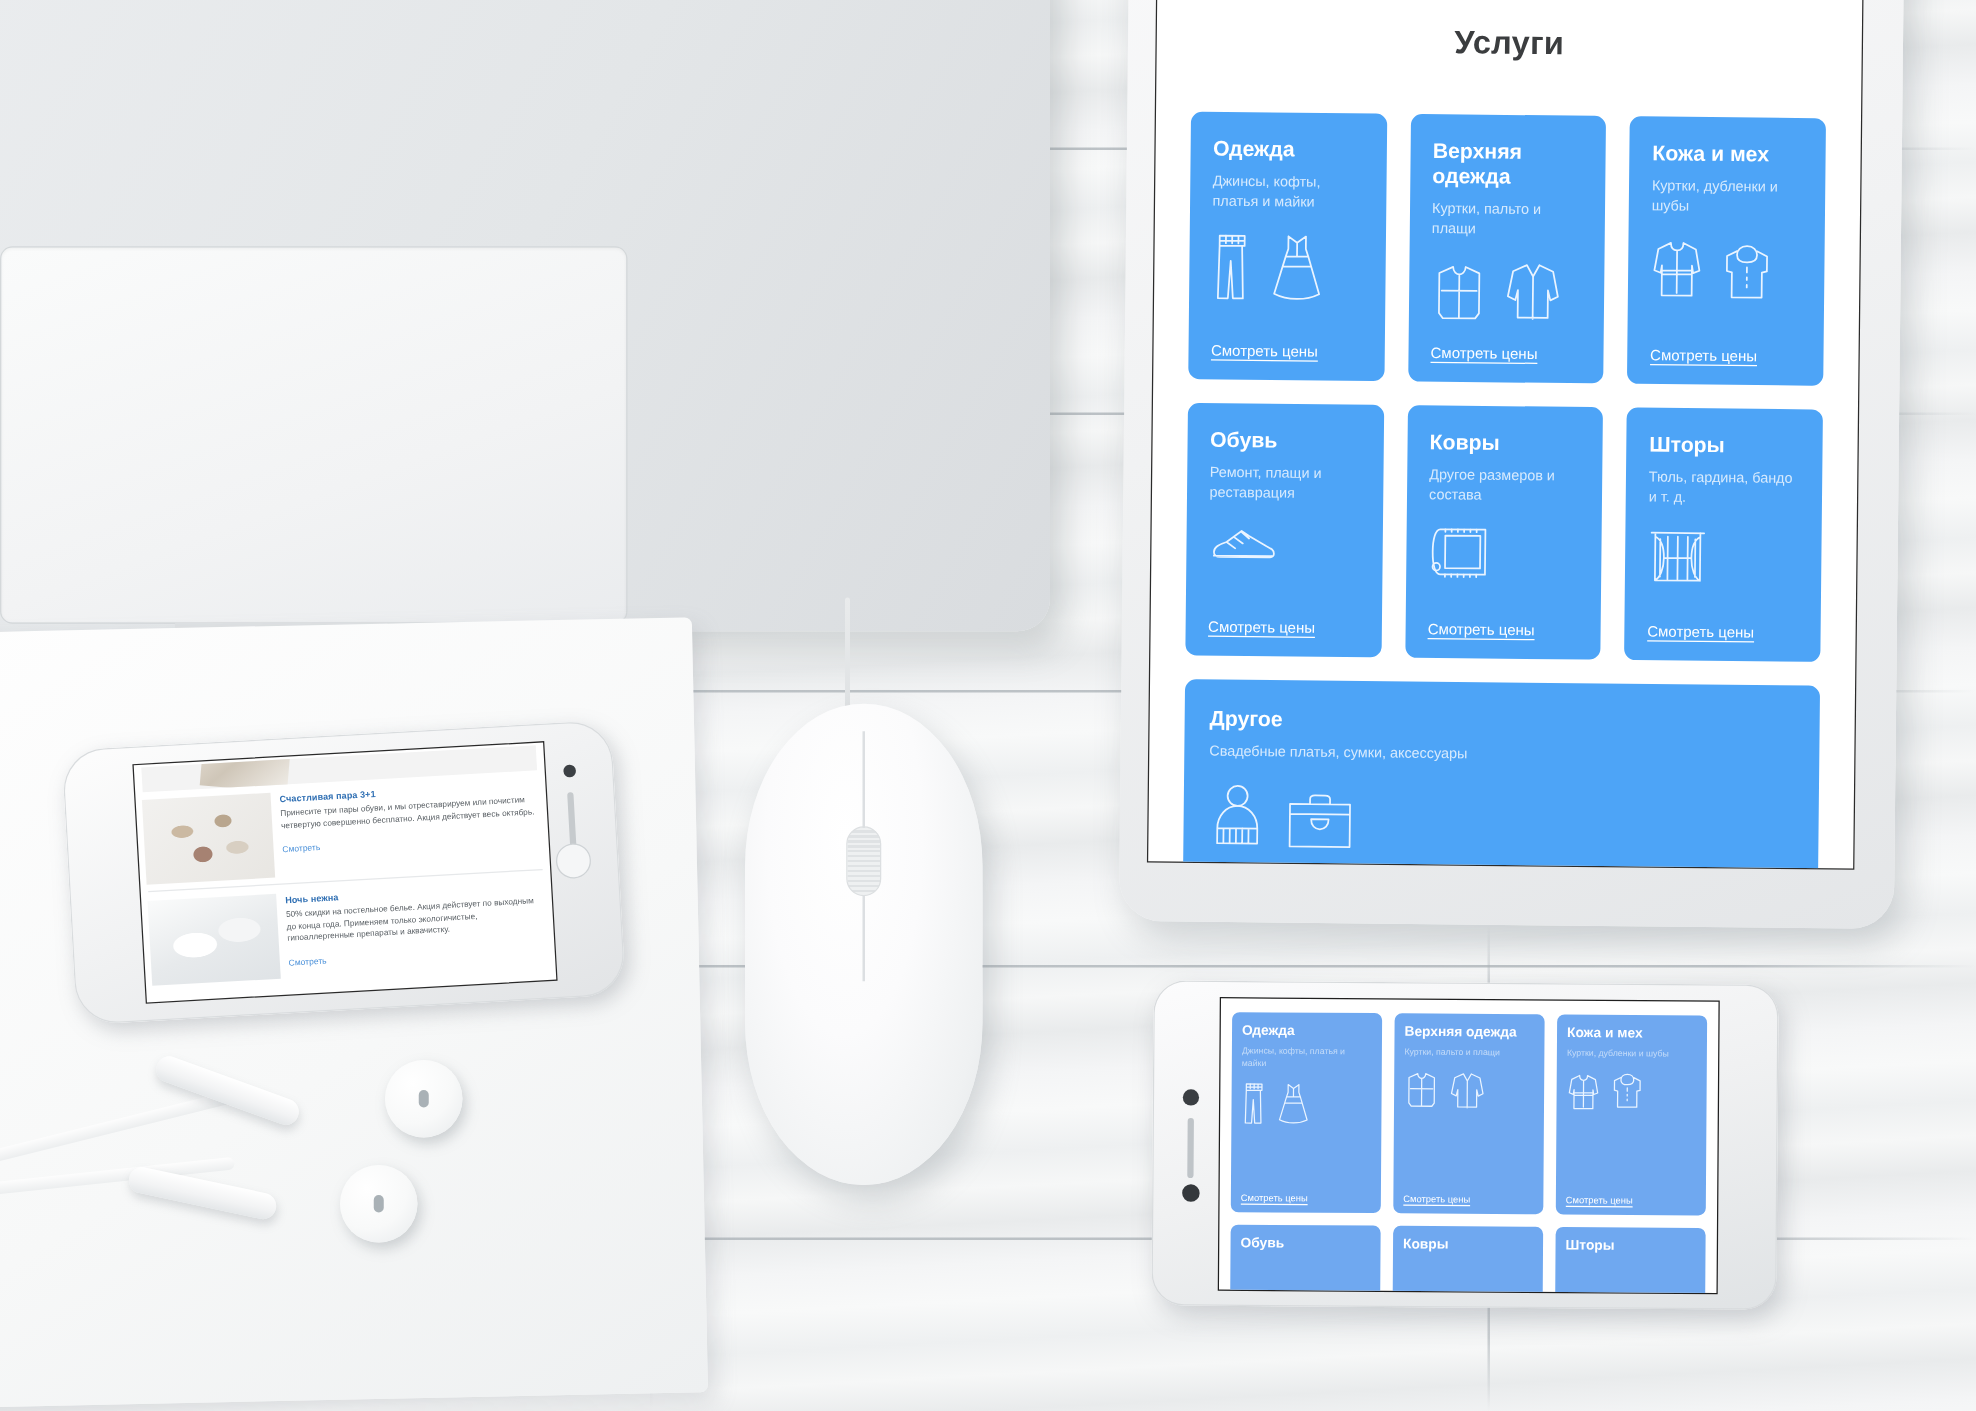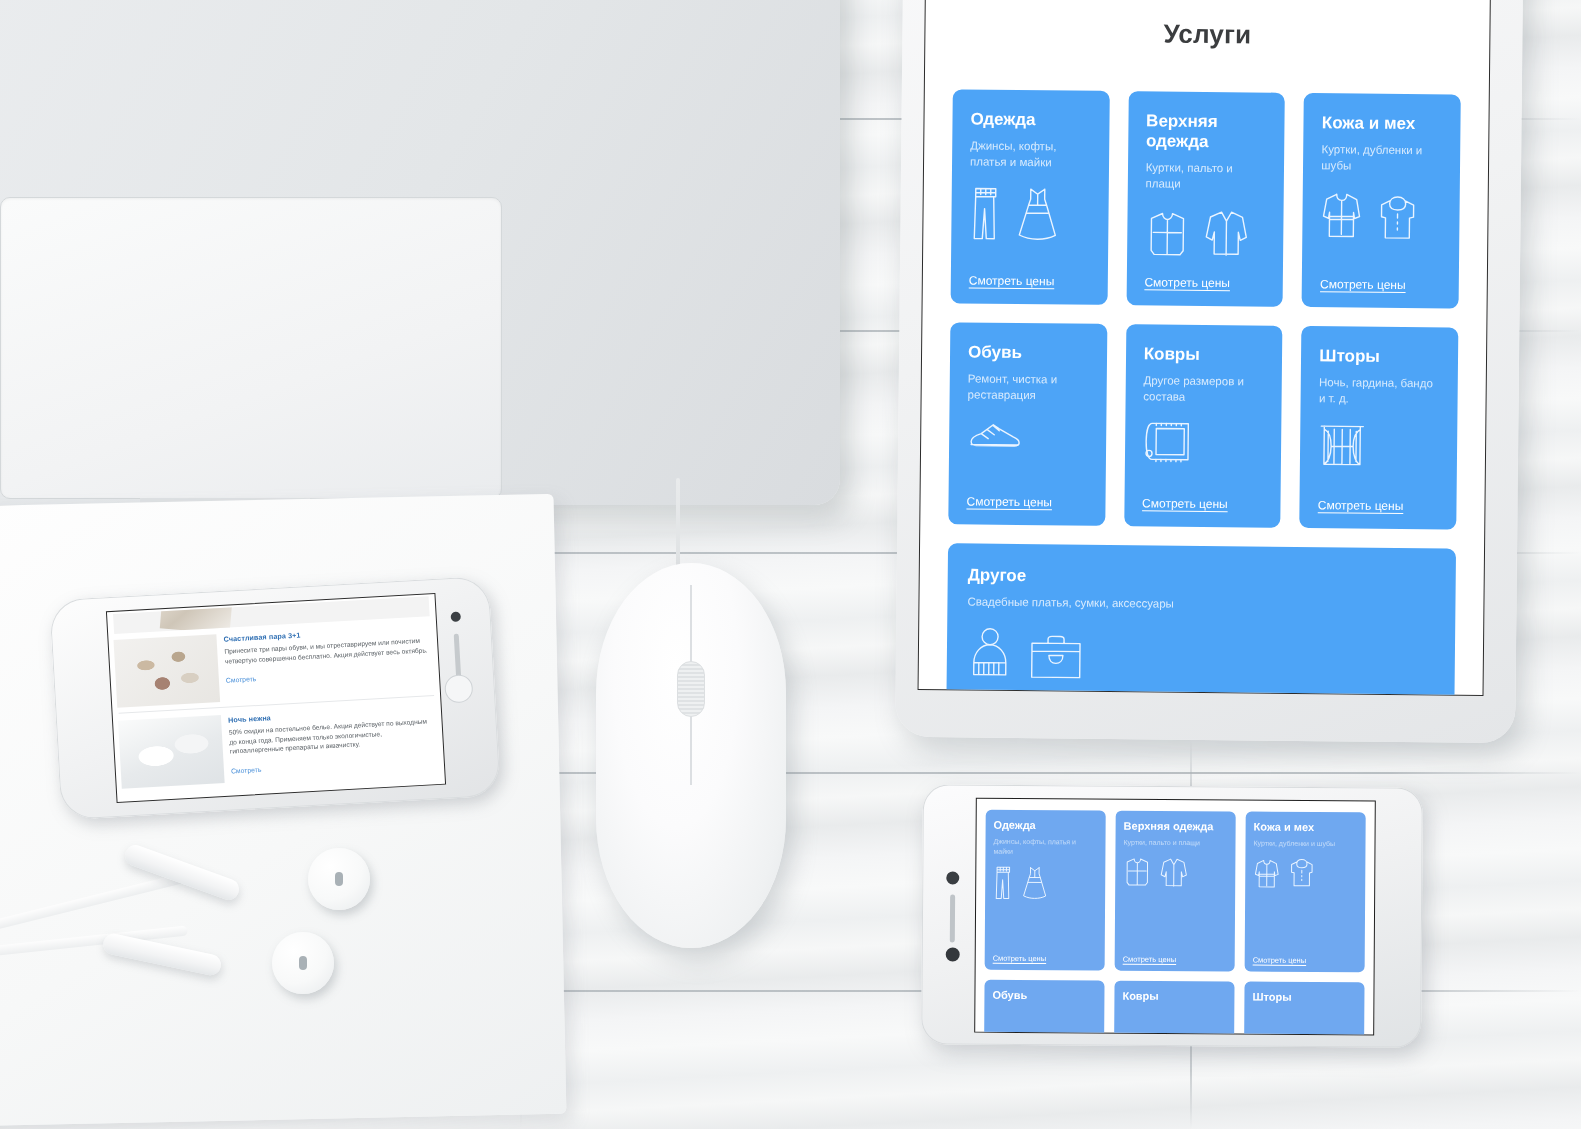--- a/index.html
+++ b/index.html
@@ -534,21 +534,21 @@
             </svg>
             <svg width="42" height="50" viewBox="0 0 42 50">
               <path class="ico" d="M21 4c-5 0-8 3-8 7s3 6 8 6 8-2 8-6-3-7-8-7 M13 8L5 12v12l4 1v20h24V25l4-1V12l-8-4 M21 21v4 M21 29v2 M21 35v2"></path>
             </svg>
           </div>
           <a class="svc-link">Смотреть цены</a>
         </div>
 
         <div class="svc-card">
           <div class="svc-title">Обувь</div>
-          <div class="svc-sub">Ремонт, чистка и реставрация</div>
+          <div class="svc-sub">Ремонт, плащи и реставрация</div>
           <div class="svc-icons">
             <svg width="56" height="34" viewBox="0 0 56 34">
               <path class="ico" d="M4 24c0-4 4-6 10-8l12-9 6 4 14 8c4 2 6 3 6 6 0 2-2 3-5 3H9c-3 0-5-1-5-4z M14 16l7 5 M20 12l7 5 M26 8l6 5 M4 27h46"></path>
             </svg>
           </div>
           <a class="svc-link">Смотреть цены</a>
         </div>
 
         <div class="svc-card">
           <div class="svc-title">Ковры</div>
@@ -558,21 +558,21 @@
               <path class="ico" d="M9 4h36v36H9 M9 4c-4 0-6 8-6 18s2 18 6 18 M13 9h28v26H13z"></path>
               <circle class="ico" cx="6" cy="34" r="3"></circle>
               <path class="ico" d="M13 6v-2 M18 6v-2 M23 6v-2 M28 6v-2 M33 6v-2 M38 6v-2 M13 42v-2 M18 42v-2 M23 42v-2 M28 42v-2 M33 42v-2 M38 42v-2"></path>
             </svg>
           </div>
           <a class="svc-link">Смотреть цены</a>
         </div>
 
         <div class="svc-card">
           <div class="svc-title">Шторы</div>
-          <div class="svc-sub">Ночь, гардина, бандо и т. д.</div>
+          <div class="svc-sub">Тюль, гардина, бандо и т. д.</div>
           <div class="svc-icons">
             <svg width="48" height="48" viewBox="0 0 48 48">
               <path class="ico" d="M3 5h42 M6 5v38h36V5 M6 8c4 2 7 8 7 17s-3 16-7 18 M42 8c-4 2-7 8-7 17s3 16 7 18 M13 25h22 M10 10v30 M38 10v30 M16 8v34 M32 8v34 M24 8v34"></path>
             </svg>
           </div>
           <a class="svc-link">Смотреть цены</a>
         </div>
       </div>
 
       <div class="svc-wide">

